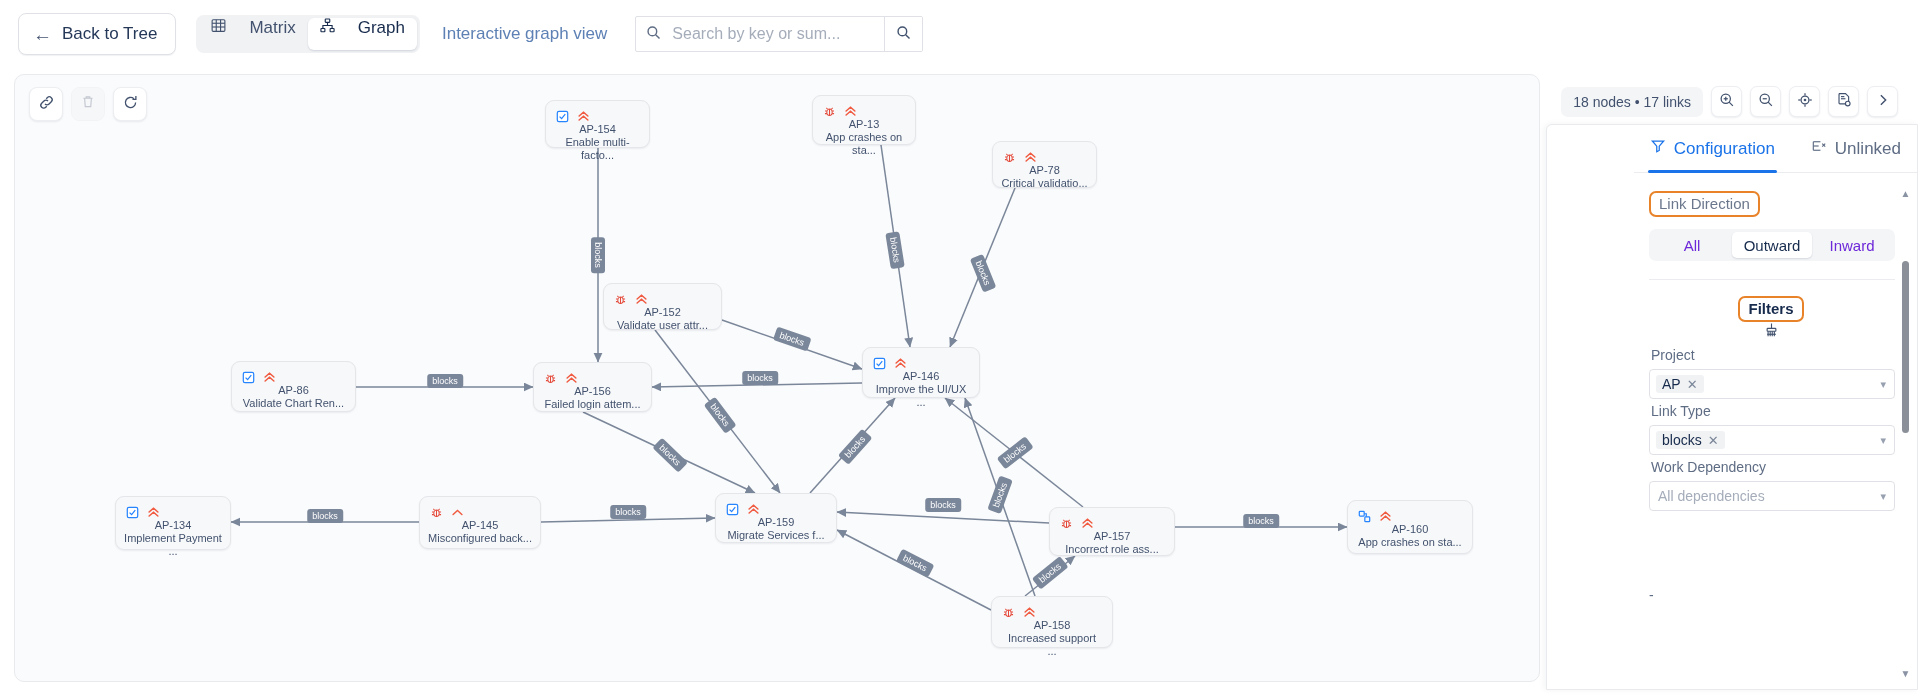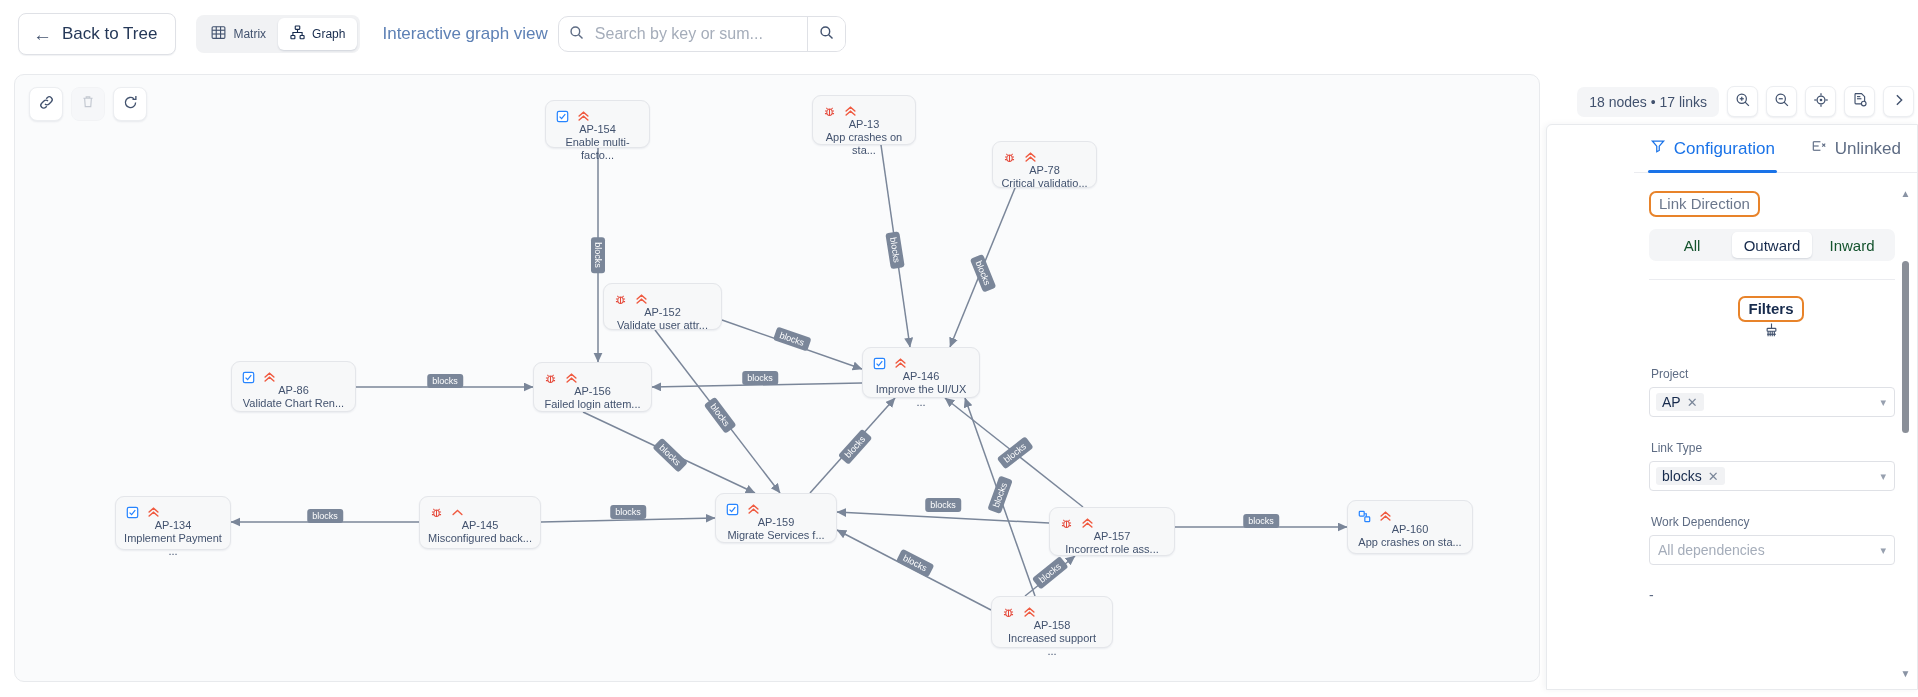--- a/index.html
+++ b/index.html
@@ -33,36 +33,36 @@
     box-shadow: 0 1px 1px rgba(9,30,66,.06);
   }
   .arrow-left { font-size: 19px; color: #42526e; line-height: 1; }
 
   .seg-group {
     display: flex; align-items: center;
     background: #f1f2f4; border-radius: 8px;
     margin-left: 20px; padding: 3px; height: 38px;
   }
   .seg-item {
-    display: flex; align-items: center; gap: 7px;
+    display: flex; gap: 23px;
     height: 32px; padding: 0 12px; border-radius: 6px;
-    font-size: 12px; color: #42526e; cursor: pointer;
+    font-size: 17px; color: #42526e; cursor: pointer;
   }
   .seg-item.active { background: #ffffff; color: #172b4d; box-shadow: 0 1px 2px rgba(9,30,66,.14); }
 
   .view-caption {
     margin-left: 22px; font-size: 17px; color: #5e81b5;
     white-space: nowrap;
   }
 
   .search-wrap {
-    margin-left: 10px;
+    margin-left: 28px;
     display: flex; align-items: center;
     height: 36px;
-    border: 1px solid #dfe1e6; border-radius: 10px;
+    border: 1px solid #dfe1e6; border-radius: 2px;
     background: #fff; overflow: hidden;
   }
   .search-box {
     display: flex; align-items: center; gap: 9px;
     padding: 0 10px; height: 100%;
     width: 248px;
   }
   .search-box input {
     border: none; outline: none; background: transparent;
     font-size: 16px; color: #172b4d; width: 100%;
@@ -130,21 +130,21 @@
     padding: 2px 5px;
     border-radius: 3px;
     white-space: nowrap;
     z-index: 25;
     transform-origin: center center;
     pointer-events: none;
   }
 
   
   .graph-status {
-    position: absolute; right: 4px; top: 86px;
+    position: absolute; right: 20px; top: 86px;
     display: flex; align-items: center; gap: 8px;
     z-index: 60;
     justify-content: center;
   }
   .status-pill {
     background: #f4f5f7; border-radius: 7px;
     padding: 7px 12px; font-size: 14px; color: #42526e;
     white-space: nowrap;
   }
   .mini-btn {
@@ -194,31 +194,31 @@
   .lbl-grey { font-size: 15px; color: #6b778c; }
   .lbl-dark { font-size: 15px; color: #172b4d; font-weight: bold; }
 
   .seg-3 {
     display: flex; margin-top: 12px;
     background: #f4f5f7; border-radius: 7px; padding: 3px;
     width: 246px; height: 32px;
   }
   .seg-3 div {
     flex: 1; display: flex; align-items: center; justify-content: center;
-    font-size: 15px; color: #14532d; border-radius: 5px; cursor: pointer;
+    font-size: 15px; color: #6d28d9; border-radius: 5px; cursor: pointer;
   }
   .seg-3 div.on { background: #ffffff; color: #172b4d; box-shadow: 0 1px 2px rgba(9,30,66,.14); }
 
   .divider { height: 1px; background: #ebecf0; margin: 18px 0 0 0; width: 246px; }
 
   .filters-row {
     display: flex; align-items: center; justify-content: space-between;
     margin-top: 16px; width: 244px; flex-direction: column;
   }
-  .field-label { font-size: 12px; color: #5e6c84; margin: 24px 0 6px 2px; }
+  .field-label { font-size: 14px; color: #5e6c84; margin: 4px 0 6px 2px; }
   .select-box {
     width: 246px; height: 30px;
     border: 1px solid #dfe1e6; border-radius: 4px;
     display: flex; align-items: center; justify-content: space-between;
     padding: 0 8px 0 6px; background: #fff; cursor: pointer;
   }
   .chip {
     display: inline-flex; align-items: center; gap: 6px;
     background: #f1f2f4; border-radius: 3px;
     padding: 1px 6px; font-size: 14px; color: #172b4d;

